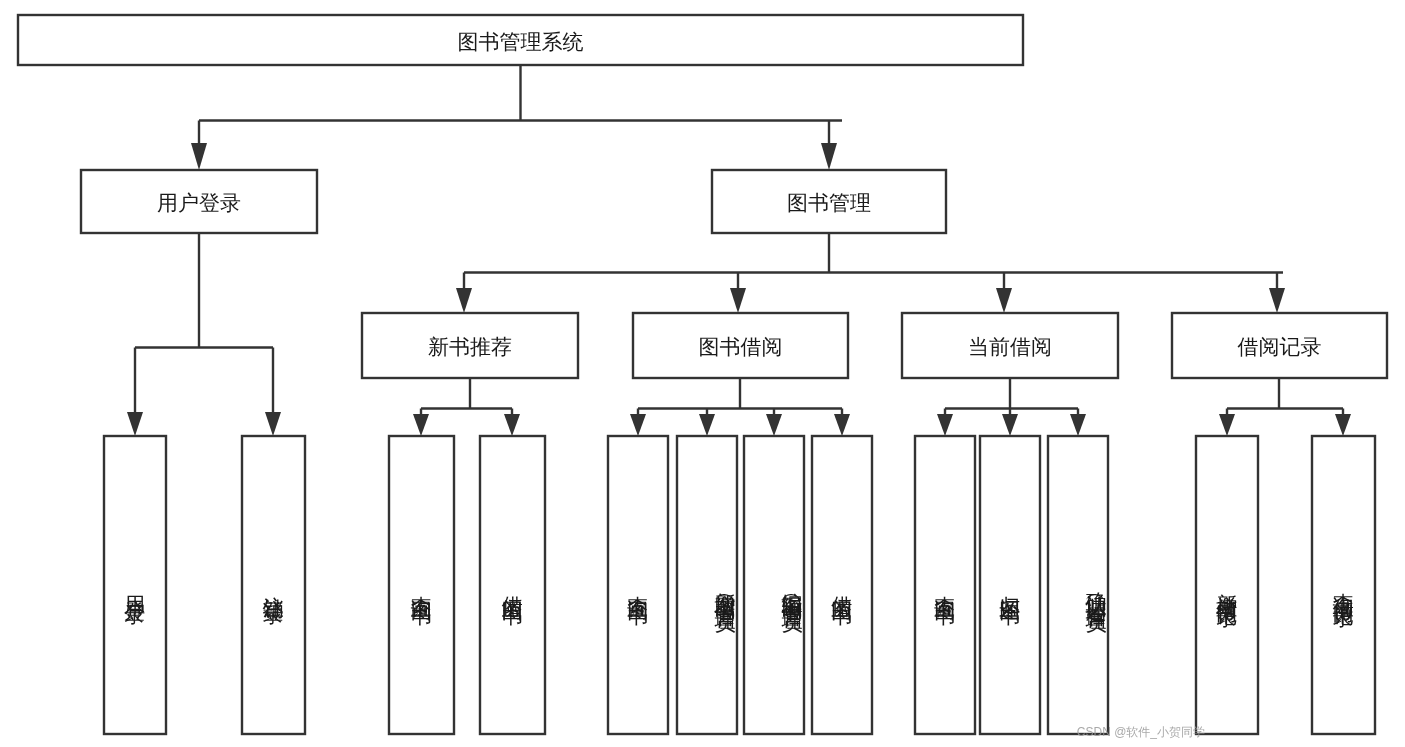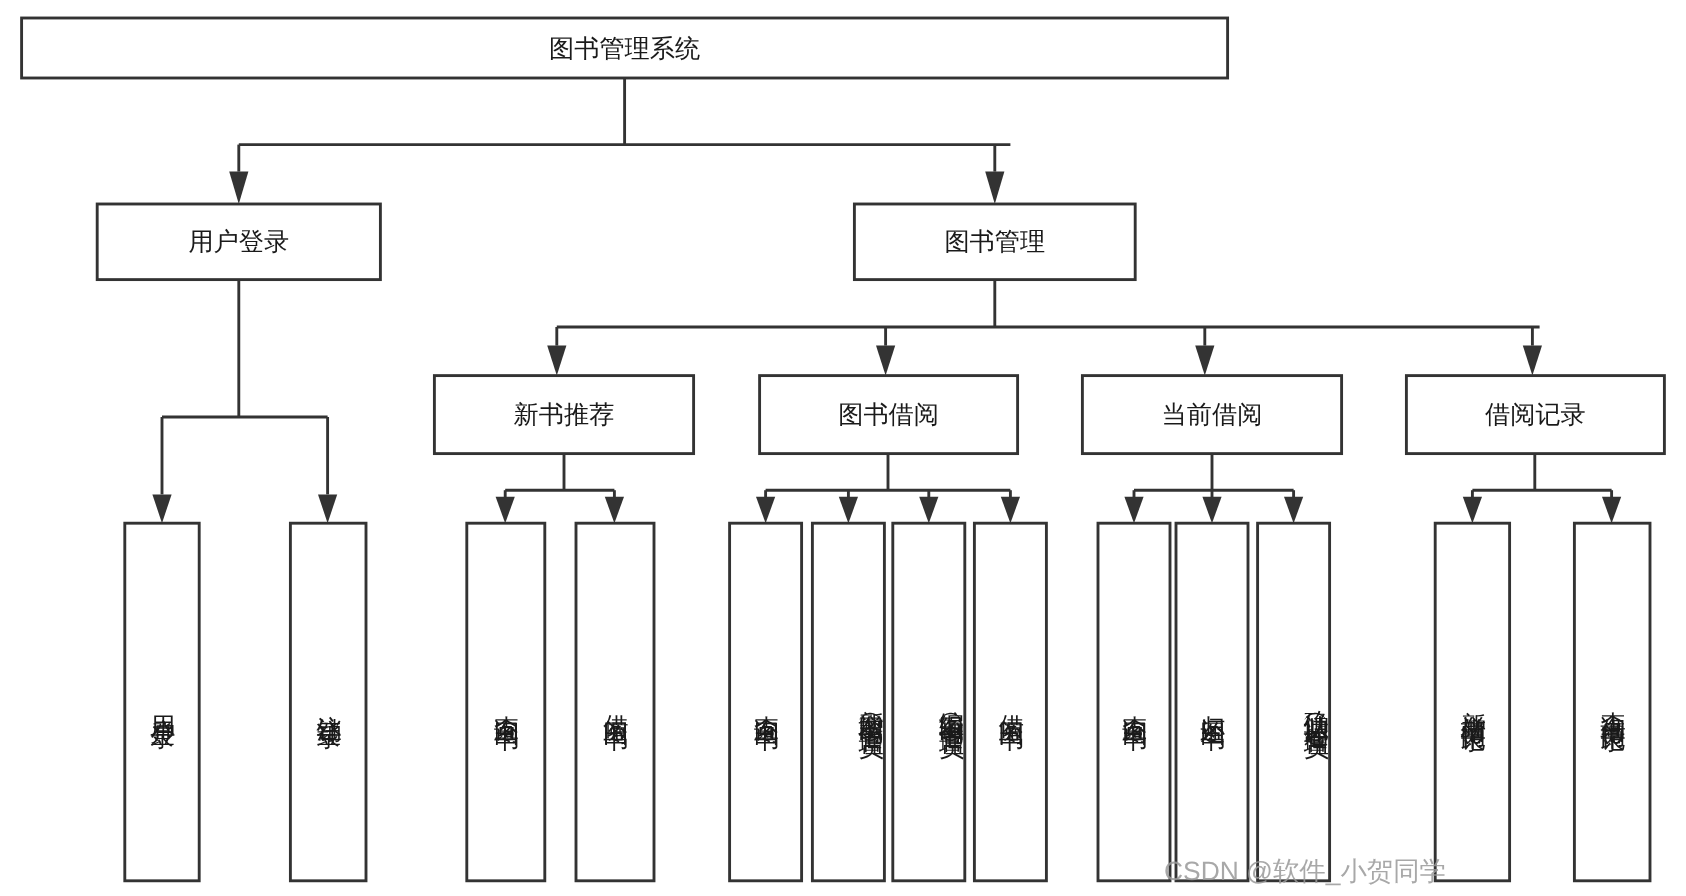--- a/index.html
+++ b/index.html
@@ -63,21 +63,21 @@
     justify-content: center;
     text-align: center;
     pointer-events: none;
     box-sizing: border-box;
   }
   #watermark {
     position: absolute;
     right: 12px;
     bottom: 6px;
     font-family: "Liberation Sans", "DejaVu Sans", sans-serif;
-    font-size: 22px;
+    font-size: 12px;
     color: #9a9a9a;
     opacity: 0.85;
     white-space: nowrap;
     text-align: right;
   }
 </style>
 </head>
 <body>
 
 <div id="diagram-root">

